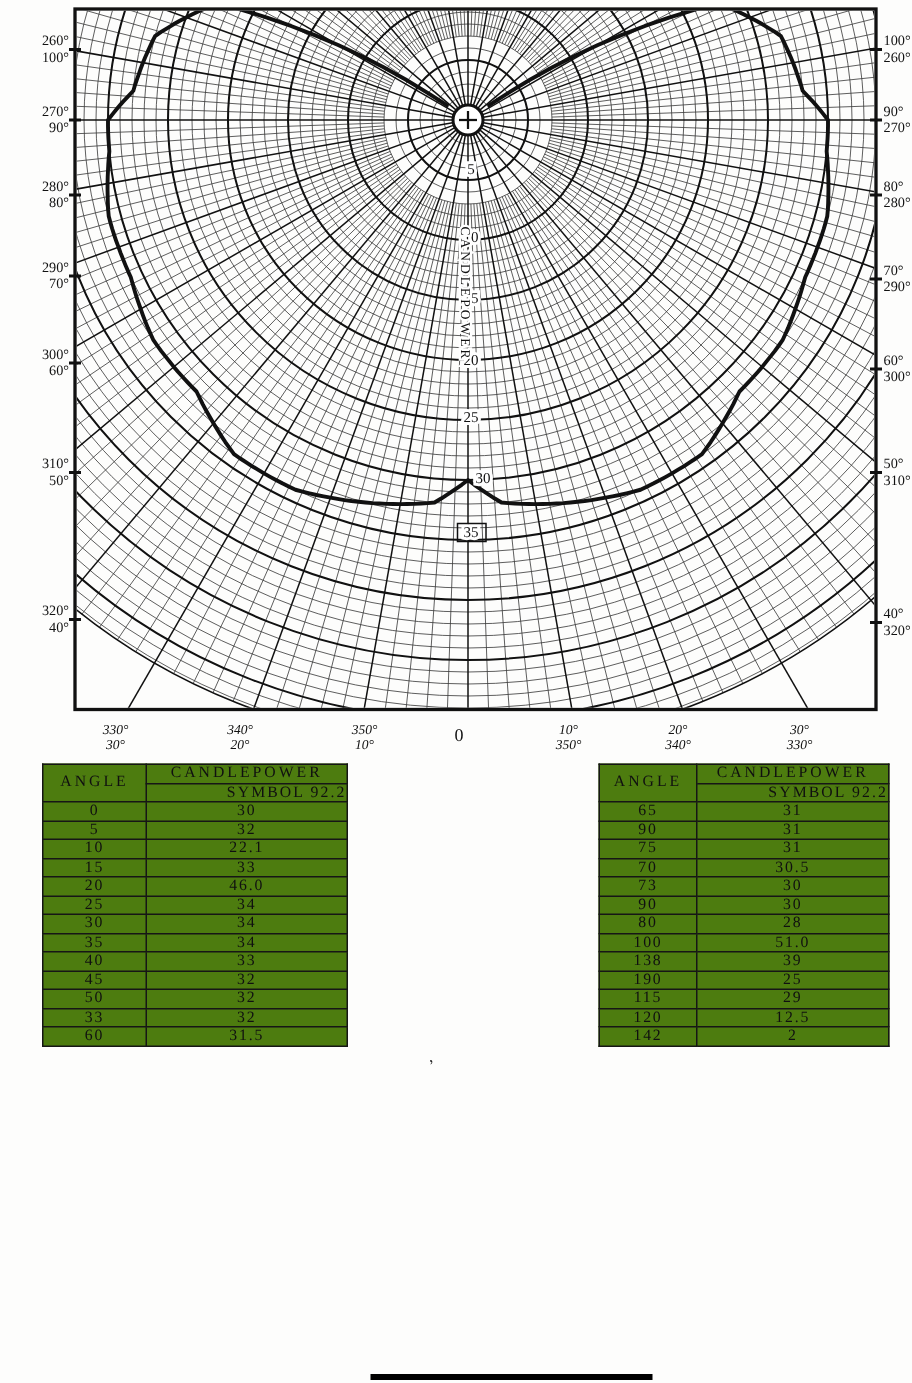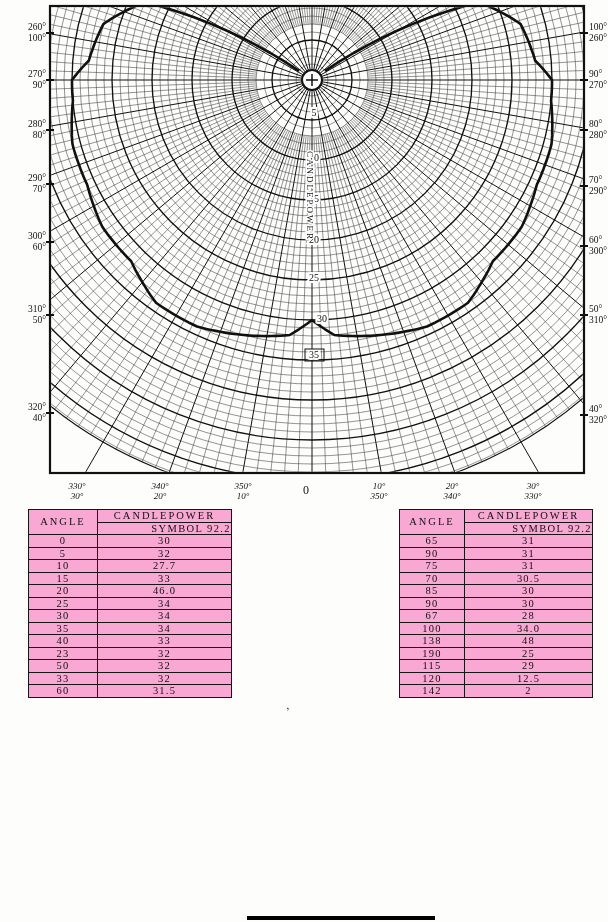--- a/index.html
+++ b/index.html
@@ -1,19 +1,19 @@
 <!DOCTYPE html>
 <html><head>
 <meta charset="utf-8">
 <style>
   html,body{margin:0;padding:0;background:#ffffff;}
   .page{position:relative;width:608px;height:922px;background:#fdfdfc;overflow:hidden;
         font-family:"Liberation Serif","DejaVu Serif",serif;color:#111;}
   #chart-svg{position:absolute;left:0;top:0;}
-  .cp-table{position:absolute;border-collapse:collapse;table-layout:fixed;background:#f9a8d4;
+  .cp-table{position:absolute;border-collapse:collapse;table-layout:fixed;background:#4d7c0f;
             font-family:"Liberation Serif","DejaVu Serif",serif;font-size:10.5px;color:#101010;}
   .cp-table th,.cp-table td{border:1.6px solid #161616;text-align:center;vertical-align:middle;
             padding:0;height:11.5px;line-height:1.05;font-weight:normal;letter-spacing:1.2px;}
   .cp-table thead th{letter-spacing:2px;}
   .cp-table .sym{letter-spacing:1.4px;text-align:right;}
   #table-left{left:28px;top:509px;width:203px;}
   #table-right{left:399px;top:509px;width:193px;}
   #table-left col.c-angle{width:69px;} #table-left col.c-cp{width:134px;}
   #table-right col.c-angle{width:65px;} #table-right col.c-cp{width:128px;}
   .stray-mark{position:absolute;left:286px;top:705px;font-size:11px;font-style:italic;
@@ -345,21 +345,21 @@
         <tr>
           <td>0</td>
           <td>30</td>
         </tr>
         <tr>
           <td>5</td>
           <td>32</td>
         </tr>
         <tr>
           <td>10</td>
-          <td>27.7</td>
+          <td>22.1</td>
         </tr>
         <tr>
           <td>15</td>
           <td>33</td>
         </tr>
         <tr>
           <td>20</td>
           <td>46.0</td>
         </tr>
         <tr>
@@ -372,21 +372,21 @@
         </tr>
         <tr>
           <td>35</td>
           <td>34</td>
         </tr>
         <tr>
           <td>40</td>
           <td>33</td>
         </tr>
         <tr>
-          <td>23</td>
+          <td>45</td>
           <td>32</td>
         </tr>
         <tr>
           <td>50</td>
           <td>32</td>
         </tr>
         <tr>
           <td>33</td>
           <td>32</td>
         </tr>
@@ -422,38 +422,38 @@
         </tr>
         <tr>
           <td>75</td>
           <td>31</td>
         </tr>
         <tr>
           <td>70</td>
           <td>30.5</td>
         </tr>
         <tr>
-          <td>85</td>
+          <td>73</td>
           <td>30</td>
         </tr>
         <tr>
           <td>90</td>
           <td>30</td>
         </tr>
         <tr>
-          <td>67</td>
+          <td>80</td>
           <td>28</td>
         </tr>
         <tr>
           <td>100</td>
-          <td>34.0</td>
+          <td>51.0</td>
         </tr>
         <tr>
           <td>138</td>
-          <td>48</td>
+          <td>39</td>
         </tr>
         <tr>
           <td>190</td>
           <td>25</td>
         </tr>
         <tr>
           <td>115</td>
           <td>29</td>
         </tr>
         <tr>

